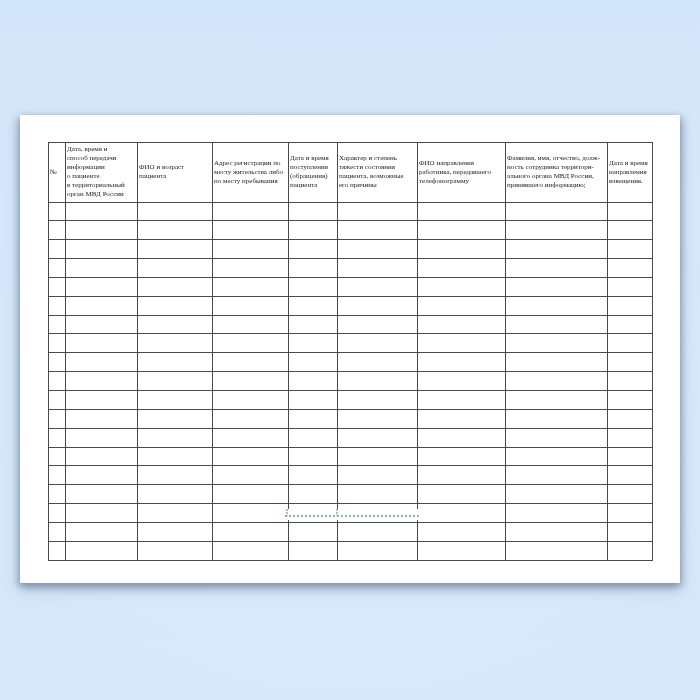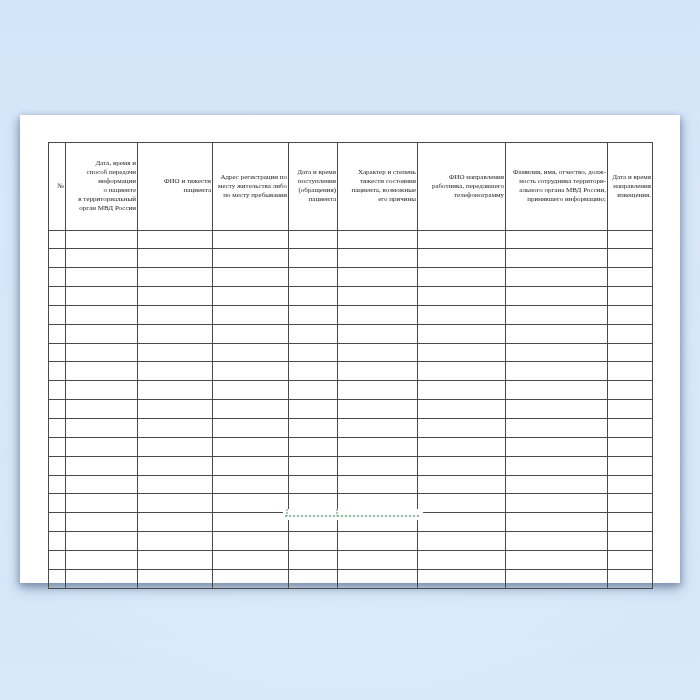--- a/index.html
+++ b/index.html
@@ -48,24 +48,24 @@
   }
   table.journal thead tr {
     height: 54px;
   }
   table.journal th {
     font-family: "Liberation Serif", "DejaVu Serif", serif;
     font-size: 7px;
     line-height: 1.3;
     font-weight: normal;
     color: #1d1d24;
-    text-align: right;
+    text-align: left;
     vertical-align: middle;
     white-space: pre-line;
-    padding: 16px 1px;
+    padding: 2px 1px;
     overflow: hidden;
   }
   table.journal tbody tr {
     height: 18.85px;
   }
   
   .wm-backdrop {
     position: absolute;
     left: 283px;
     top: 509px;
@@ -116,21 +116,21 @@
       </colgroup>
       <thead>
         <tr>
           <th>№</th>
           <th>Дата, время и
 способ передачи
 информации
 о пациенте
 в территориальный
 орган МВД России</th>
-          <th>ФИО и тяжести пациента</th>
+          <th>ФИО и возраст пациента</th>
           <th>Адрес регистрации по
 месту жительства либо
 по месту пребывания</th>
           <th>Дата и время
 поступления
 (обращения)
 пациента</th>
           <th>Характер и степень
 тяжести состояния
 пациента, возможные

